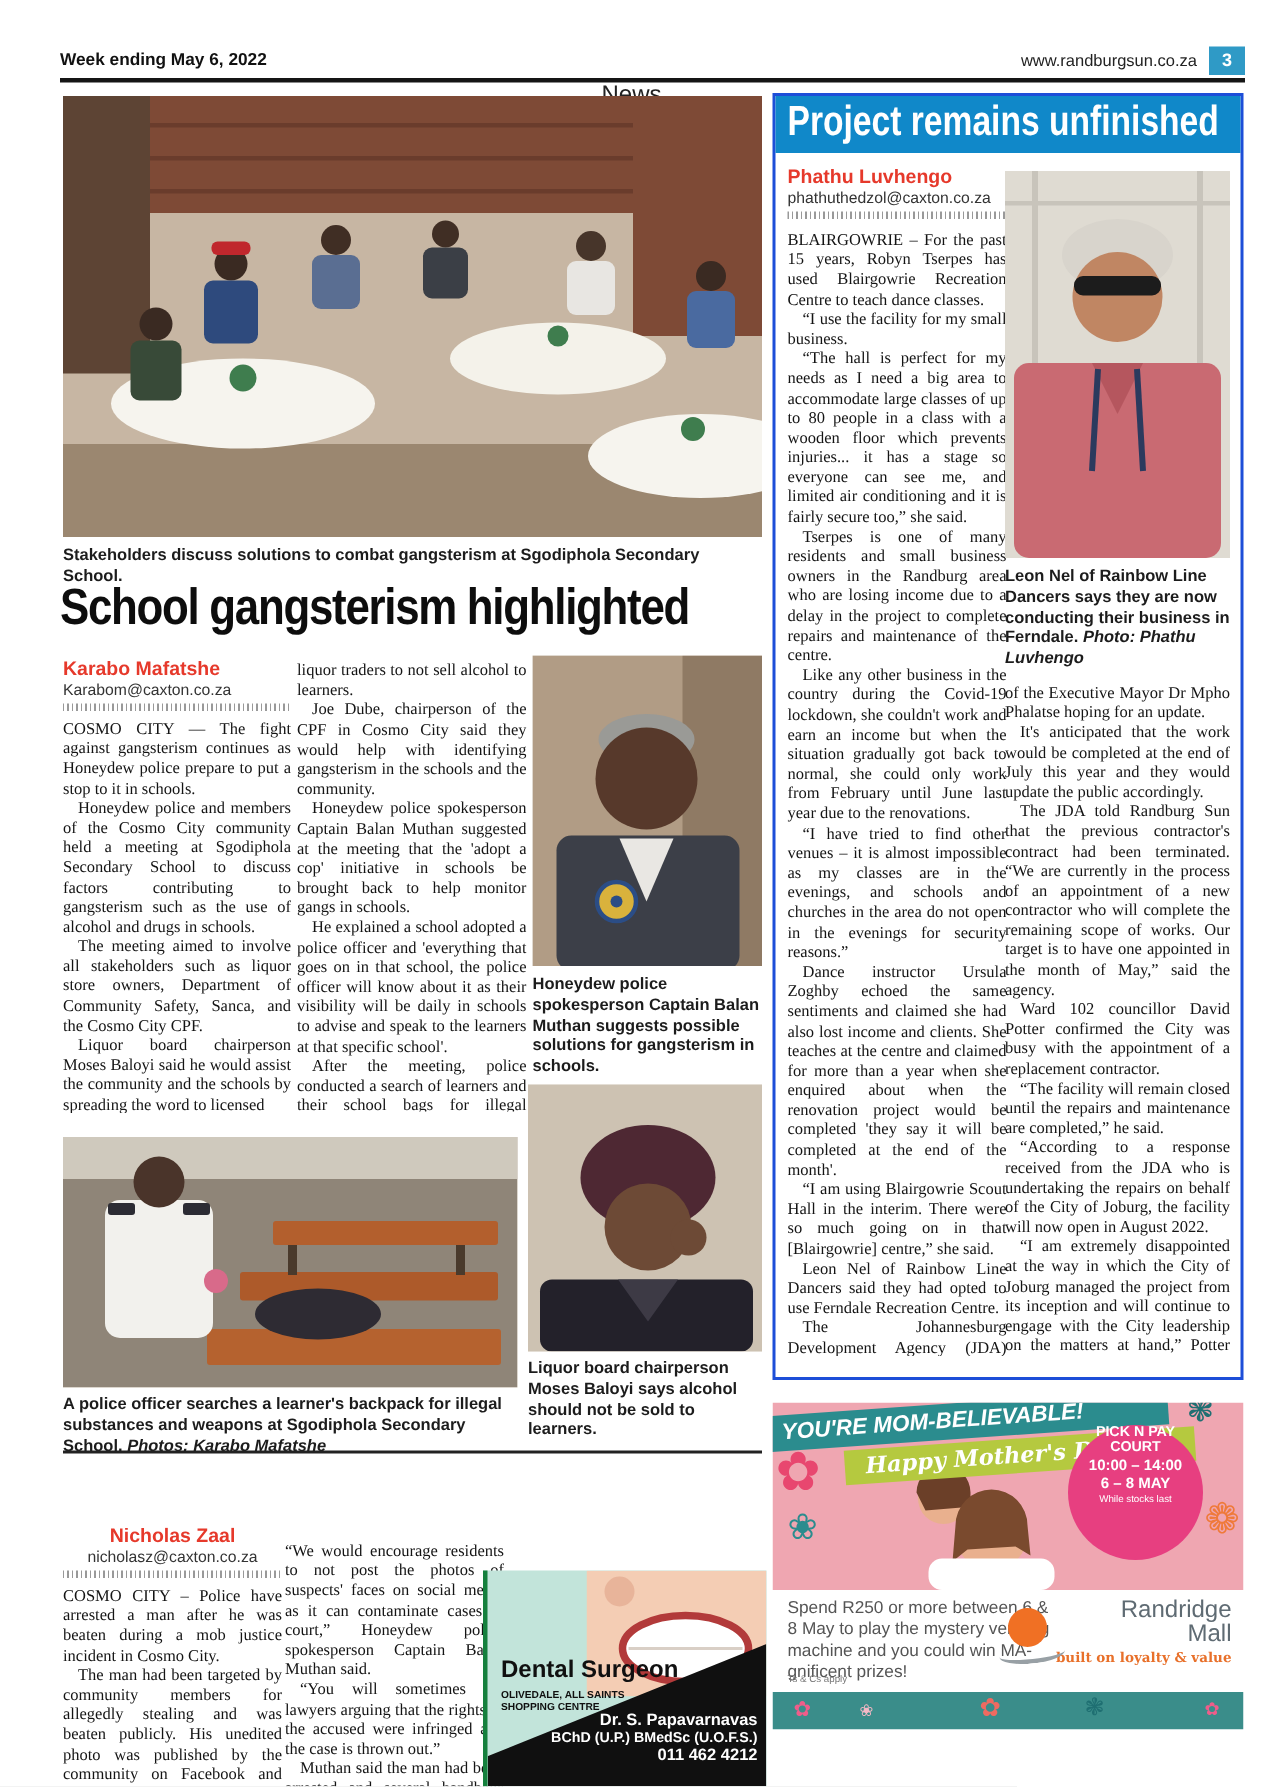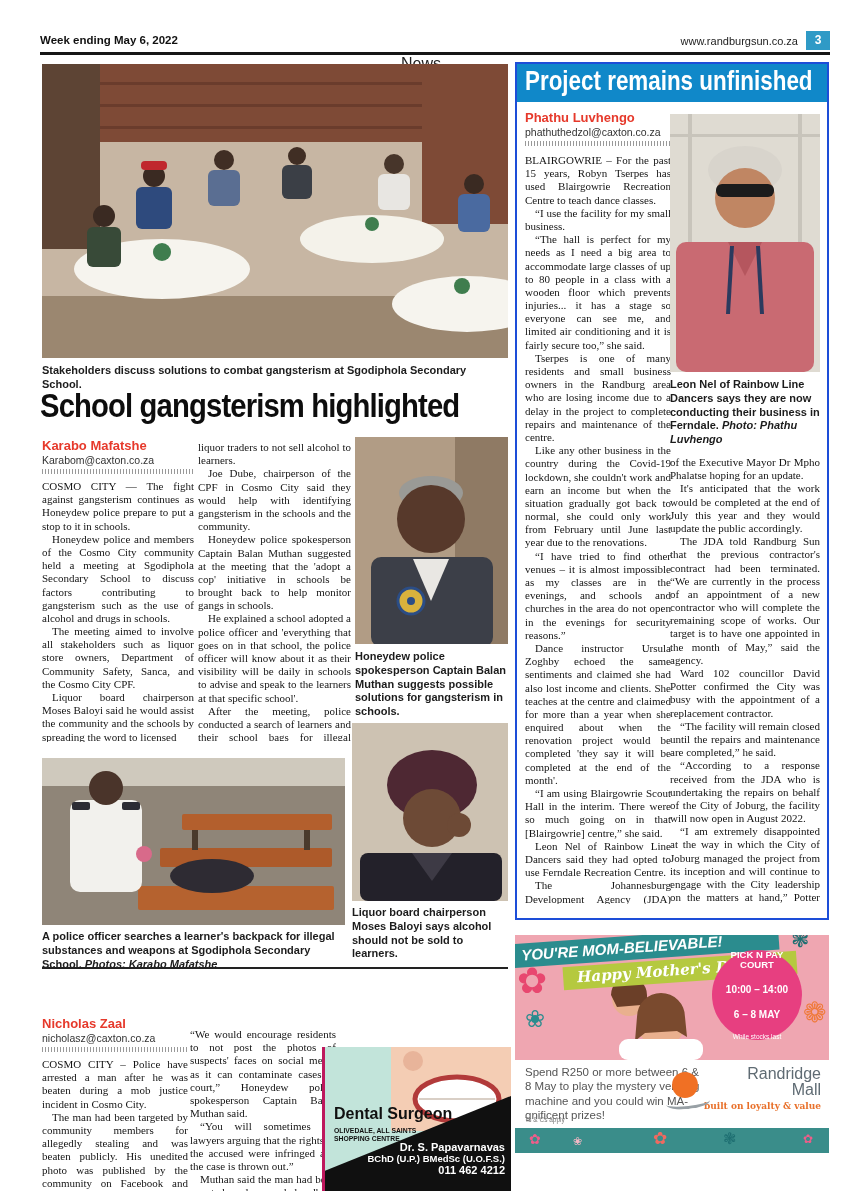--- a/index.html
+++ b/index.html
@@ -35,41 +35,41 @@
   .bodycol p + p{text-indent:10px;}
 
   .rule-mid{background:#222;height:2px;}
 
   
   .bluebox{left:515px;top:62px;width:314px;height:858px;border:2px solid #1d4ed8;box-sizing:border-box;}
   .blueband{left:0;top:0;right:0;height:38px;background:#1088c9;color:#fff;}
   .blueband .hl-inner{letter-spacing:0;padding:3px 0 0 10px;font-size:28px;font-weight:bold;}
 
   
-  .ad-dental{left:322px;top:1047px;width:186px;height:144px;background:#c2e4da;border-left:3px solid #be185d;overflow:hidden;}
+  .ad-dental{left:322px;top:1047px;width:186px;height:144px;background:#c2e4da;border-left:3px solid #15803d;overflow:hidden;}
   .dental-photo{right:0;top:0;width:120px;height:84px;}
   .dental-dark{left:0;bottom:0;width:100%;height:100%;background:#101010;
                clip-path:polygon(0 86%,100% 34%,100% 100%,0 100%);}
   .dental-title{left:9px;top:58px;font-size:16px;font-weight:bold;color:#101010;}
   .dental-sub{left:9px;top:80px;font-size:6.8px;font-weight:bold;line-height:1.25;white-space:pre-line;color:#101010;}
   .dental-doc{right:6px;top:94px;text-align:right;color:#fff;font-weight:bold;}
   .dental-doc .l1{font-size:11px;}
   .dental-doc .l2{font-size:9.5px;}
   .dental-doc .l3{font-size:11px;}
 
   
   .ad-mall{left:515px;top:935px;width:314px;height:218px;overflow:hidden;}
   .mall-pink{left:0;top:0;width:100%;height:125px;background:#efa6b1;overflow:hidden;}
   .ribbon1{left:-8px;top:0;width:248px;background:#2b8c8e;color:#fff;transform:rotate(-4deg);
            font-style:italic;font-weight:bold;font-size:15px;padding:3px 10px 4px 14px;white-space:nowrap;}
   .ribbon2{left:48px;top:24px;width:212px;background:#b5c93f;transform:rotate(-4deg);
            color:#fff;font-family:"DejaVu Serif",serif;font-style:italic;font-weight:bold;
            font-size:15px;padding:2px 8px 3px 14px;white-space:nowrap;}
   .pnp-circle{left:197px;top:15px;width:90px;height:90px;border-radius:50%;background:#e73f80;color:#fff;
-              text-align:center;display:flex;flex-direction:column;justify-content:space-between;gap:1px;}
+              text-align:center;display:flex;flex-direction:column;justify-content:flex-start;gap:1px;}
   .pnp-circle .c1{font-size:9.5px;font-weight:bold;line-height:1.1;white-space:pre-line;}
   .pnp-circle .c2,.pnp-circle .c3{font-size:10px;font-weight:bold;}
   .pnp-circle .c4{font-size:6.5px;}
   .flower{position:absolute;line-height:1;}
 
   .mall-white{left:0;top:125px;width:100%;height:68px;background:#fff;}
   .mall-spend{left:10px;top:5px;width:182px;font-size:11.5px;line-height:1.25;color:#555;}
   .mall-terms{left:10px;top:56px;font-size:6.5px;color:#777;}
   .mall-logo{right:8px;top:6px;display:flex;align-items:flex-start;gap:6px;}
   .logo-orb{width:26px;height:26px;border-radius:50%;background:#f07024;margin-top:6px;}
@@ -189,21 +189,21 @@
       <circle cx="107" cy="102" r="12" fill="#6d4a36"></circle>
       <rect x="8" y="130" width="142" height="48" rx="8" fill="#23212a"></rect>
       <polygon points="60,130 100,130 80,158" fill="#3d3a45"></polygon>
     </svg>
   </div>
   <div class="abs caption" style="left:352px;top:906px;width:156px;">Liquor board chairperson Moses Baloyi says alcohol should not be sold to learners.</div>
 
   <div class="abs rule-mid" style="left:42px;top:967px;width:466px;"></div>
 
 
-  <div class="abs byline" style="left:42px;top:1016px;width:146px;">
+  <div class="abs byline" style="left:42px;top:1016px;width:146px;text-align:center;">
     <div class="author">Nicholas Zaal</div>
     <div class="email">nicholasz@caxton.co.za</div>
     <div class="dotline"></div>
   </div>
 
   <div class="abs bodycol" style="left:42px;top:1058px;width:146px;height:133px;">
       <p>COSMO CITY – Police have arrested a man after he was beaten during a mob justice incident in Cosmo City.</p>
       <p>The man had been targeted by community members for allegedly stealing and was beaten publicly. His unedited photo was published by the community on Facebook and Twitter and remains there.</p>
     </div>
   <div class="abs bodycol" style="left:190px;top:1028px;width:146px;height:163px;">

